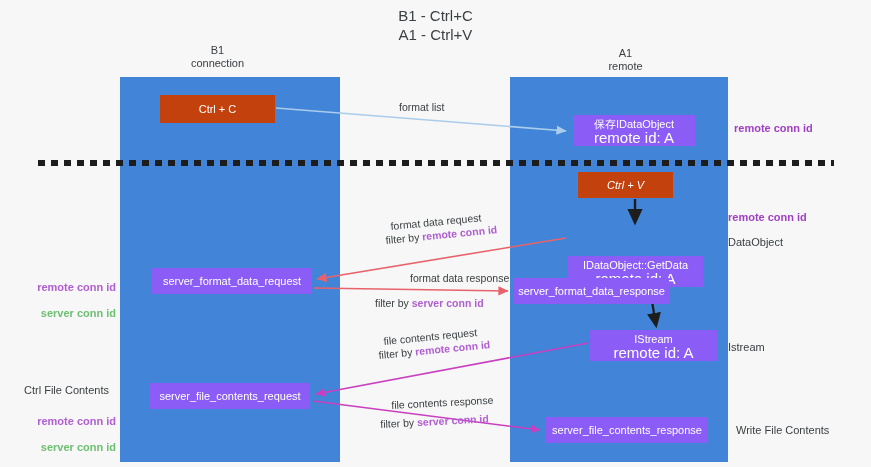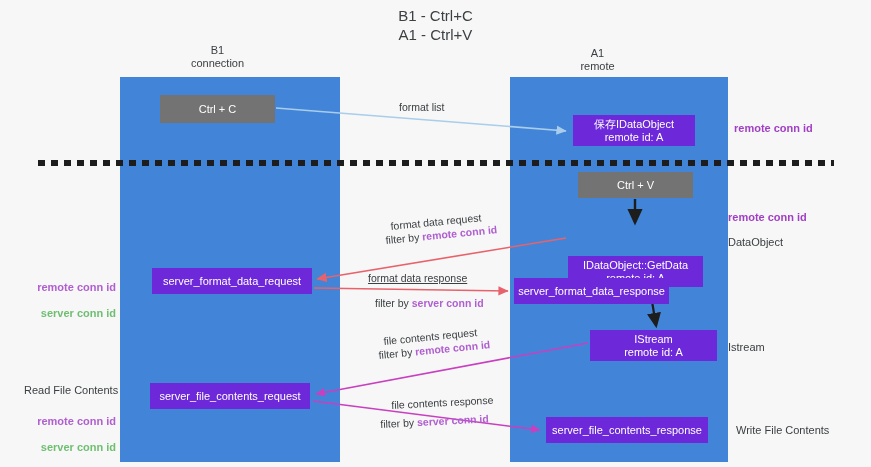--- a/index.html
+++ b/index.html
@@ -15,43 +15,43 @@
     position:absolute;left:0;right:0;top:6px;
     text-align:center;font-size:15px;color:#3c4043;line-height:19px;
     white-space:pre-line;
   }
 
   .col-head{
     position:absolute;text-align:center;font-size:11px;color:#3c4043;
     line-height:13px;white-space:pre-line;
   }
   #head-b1{left:150px;top:44px;width:135px;}
-  #head-a1{left:520px;top:47px;width:155px;}
+  #head-a1{left:548px;top:47px;width:155px;}
 
   .lane{position:absolute;background:#4285d8;}
   #lane-b1{left:120px;top:77px;width:220px;height:385px;}
   #lane-a1{left:510px;top:77px;width:218px;height:385px;}
 
   .dashed-line{
     position:absolute;left:38px;top:160px;width:796px;height:6px;
     background-image:repeating-linear-gradient(to right,#1d1d1d 0 7px,transparent 7px 13px);
   }
 
   .node{
     position:absolute;box-sizing:border-box;
     display:flex;flex-direction:column;align-items:center;justify-content:center;
     color:#fff;font-size:11px;line-height:13px;text-align:center;
   }
-  .node.green{background:#737373;}
-  .node.orange{background:#6d28d9;}
-  .node .l2{font-size:11px;}
+  .node.green{background:#c2410c;}
+  .node.orange{background:#8b5cf6;}
+  .node .l2{font-size:15px;}
 
   #n-ctrlc{left:160px;top:95px;width:115px;height:28px;}
   #n-idataobject{left:573px;top:115px;width:122px;height:31px;}
-  #n-ctrlv{left:578px;top:172px;width:115px;height:26px;}
+  #n-ctrlv{left:578px;top:172px;width:95px;height:26px;font-style:italic;}
   #n-getdata{left:568px;top:228px;width:135px;height:31px;margin-top:28px;}
   #n-sfdreq{left:152px;top:268px;width:160px;height:26px;}
   #n-sfdresp{left:514px;top:278px;width:155px;height:26px;}
   #n-istream{left:590px;top:330px;width:127px;height:31px;}
   #n-sfcreq{left:150px;top:383px;width:160px;height:26px;}
   #n-sfcresp{left:546px;top:417px;width:162px;height:26px;}
 
   .side-label{
     position:absolute;font-size:11px;line-height:13px;color:#3c4043;
     white-space:pre-line;
@@ -73,21 +73,21 @@
   .edge-label{
     position:absolute;font-size:10.5px;line-height:13px;color:#3c4043;
     white-space:nowrap;
   }
   .edge-label .hl-remote{color:#b05fd0;font-weight:bold;}
   .edge-label .hl-server{color:#b05fd0;font-weight:bold;}
 
   #el-formatlist{left:399px;top:101px;}
   #el-fdr1{left:390px;top:220px;transform:rotate(-5.5deg);transform-origin:left top;}
   #el-fdr2{left:385px;top:234px;transform:rotate(-5.5deg);transform-origin:left top;}
-  #el-fdresp1{left:368px;top:272px;text-decoration:underline;}
+  #el-fdresp1{left:410px;top:272px;}
   #el-fdresp2{left:375px;top:297px;}
   #el-fcr1{left:383px;top:335px;transform:rotate(-5.5deg);transform-origin:left top;}
   #el-fcr2{left:378px;top:349px;transform:rotate(-5.5deg);transform-origin:left top;}
   #el-fcresp1{left:391px;top:399px;transform:rotate(-3deg);transform-origin:left top;}
   #el-fcresp2{left:380px;top:418px;transform:rotate(-3deg);transform-origin:left top;}
 
   svg#edges{position:absolute;left:0;top:0;width:871px;height:467px;pointer-events:none;}
 </style>
 </head>
 <body>
@@ -203,20 +203,20 @@
   <div class="side-label purple" id="lbl-remote-2">remote conn id</div>
   <div class="side-label" id="lbl-dataobject">DataObject</div>
   <div class="side-label" id="lbl-istream">Istream</div>
   <div class="side-label" id="lbl-write-fc">Write File Contents</div>
 
   <div class="side-label twoline" id="lbl-left-conn">
     <b class="cid-remote">remote conn id</b>
     <b class="cid-server">server conn id</b>
   </div>
 
-  <div class="side-label" id="lbl-read-fc">Read File Contents</div>
+  <div class="side-label" id="lbl-read-fc">Ctrl File Contents</div>
 
   <div class="side-label twoline" id="lbl-left-conn2">
     <b class="cid-remote">remote conn id</b>
     <b class="cid-server">server conn id</b>
   </div>
 
 </div>
 
 </body></html>

